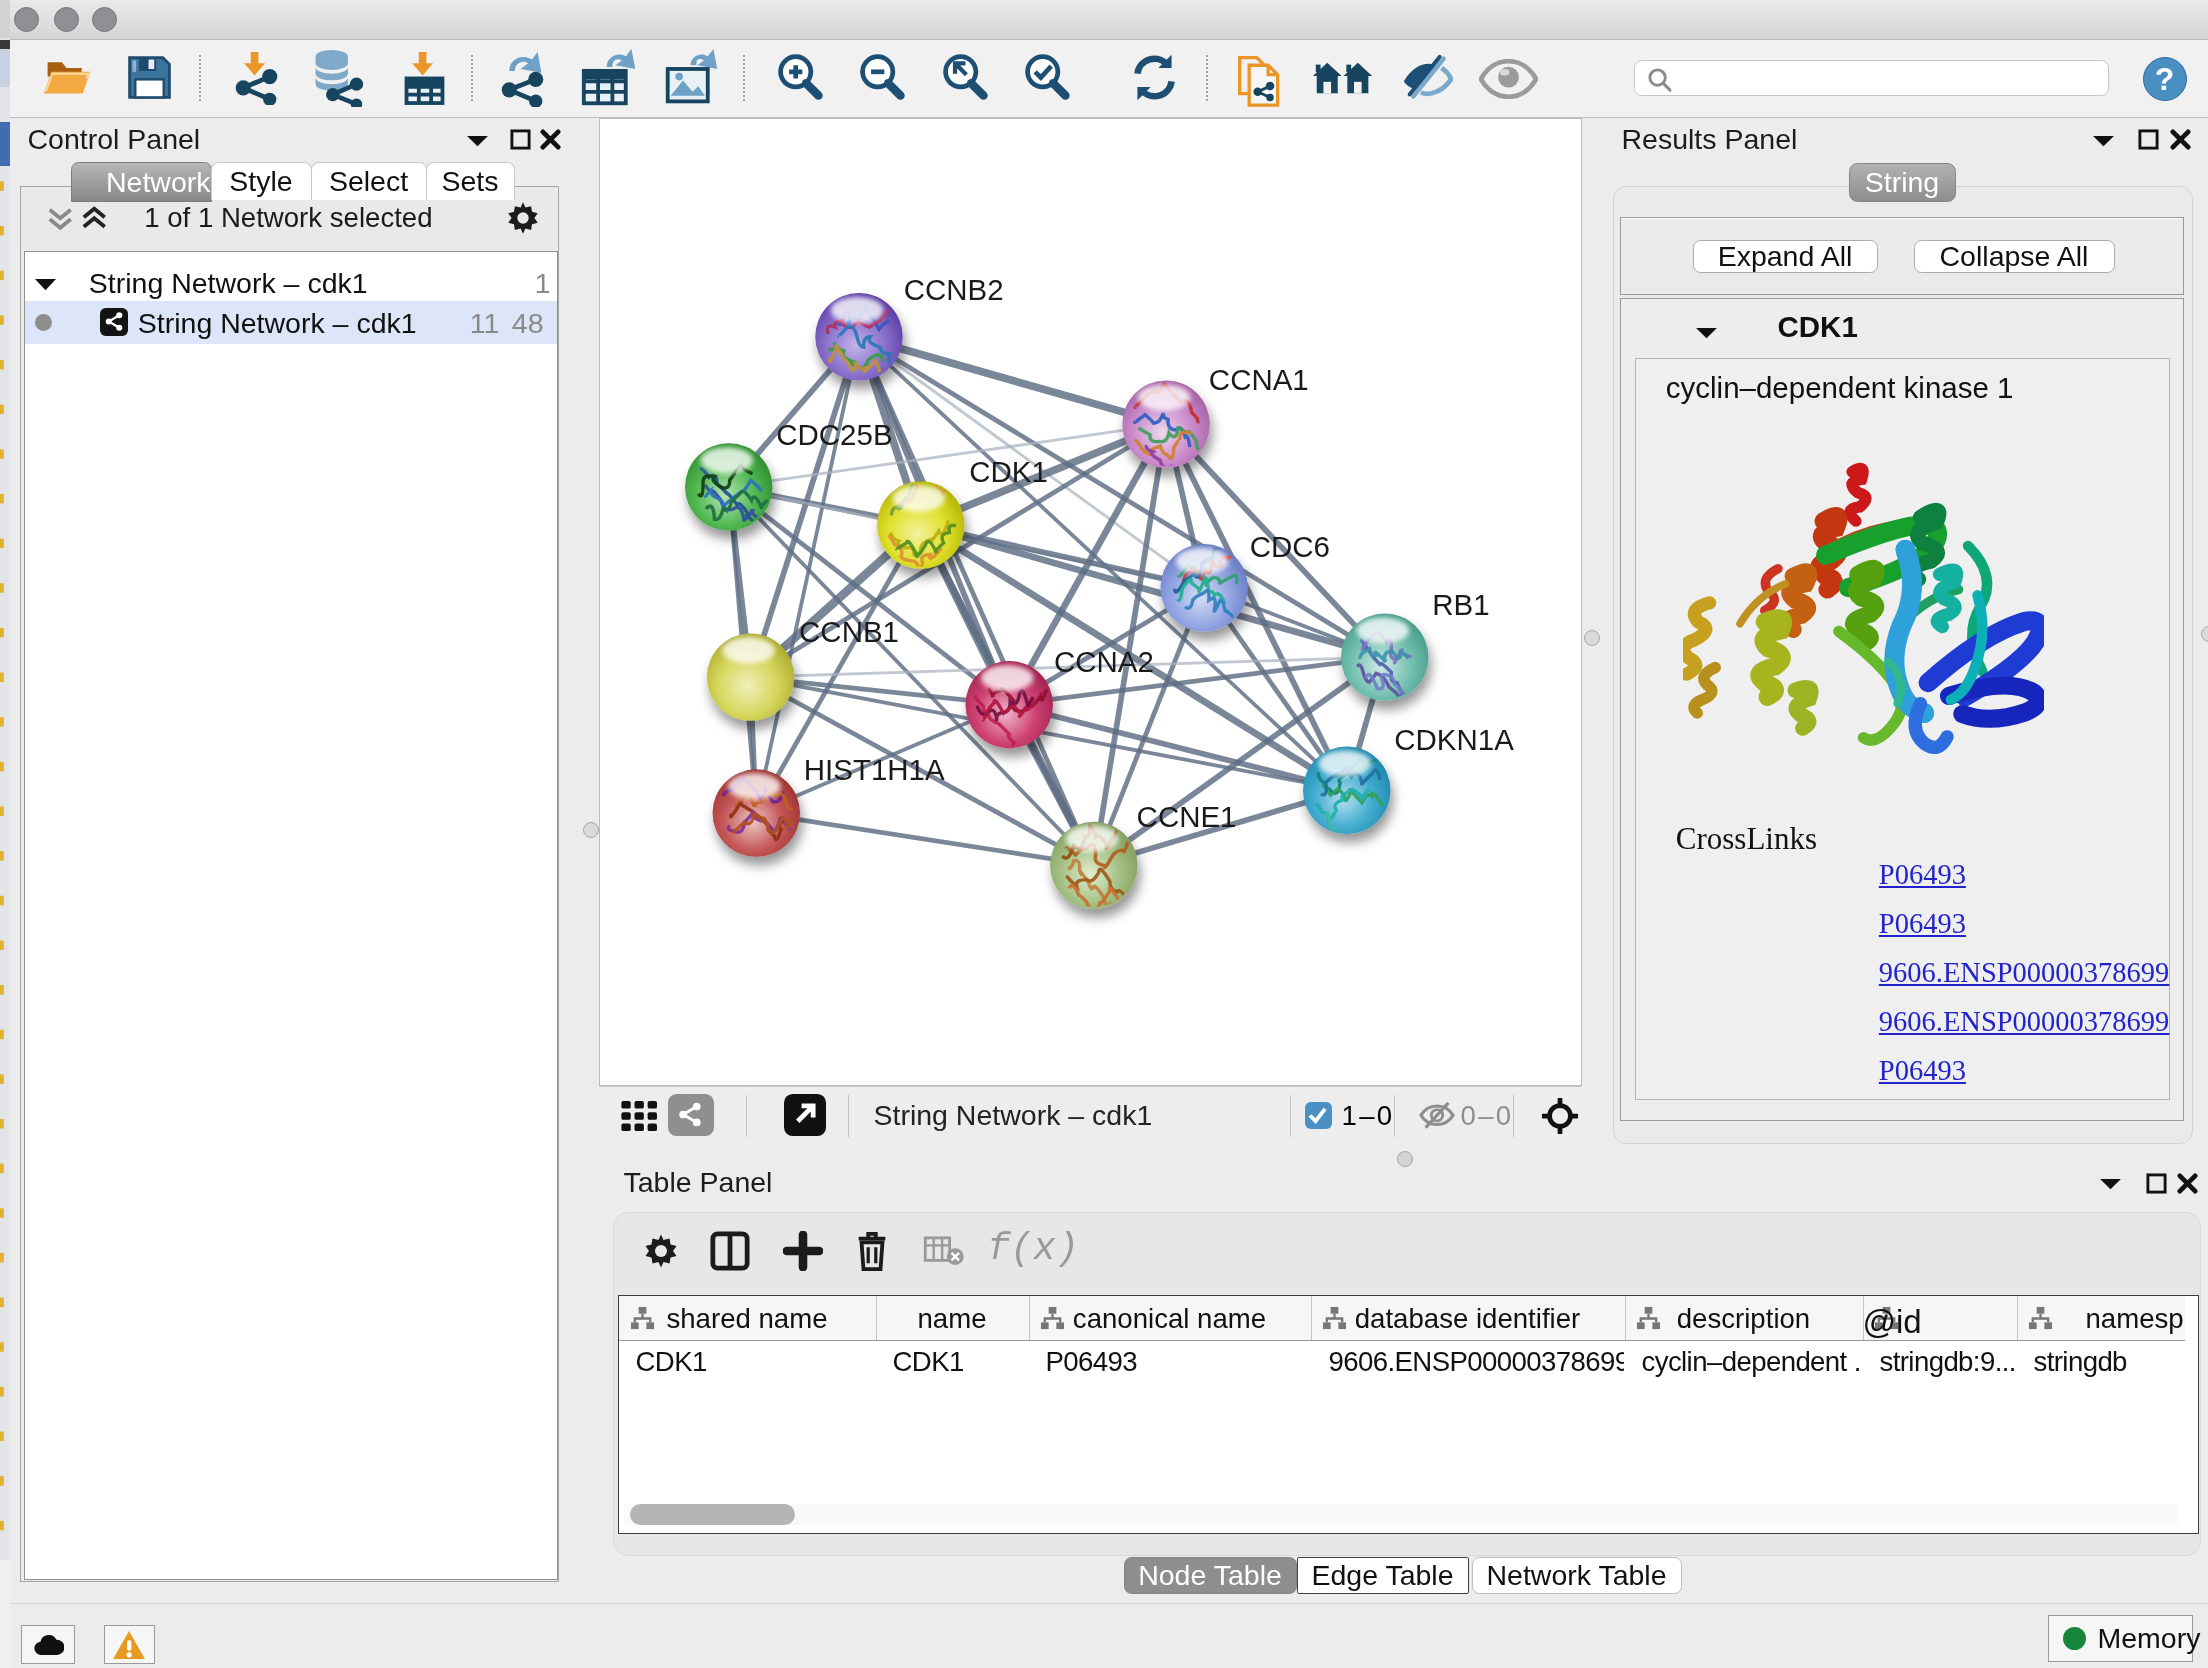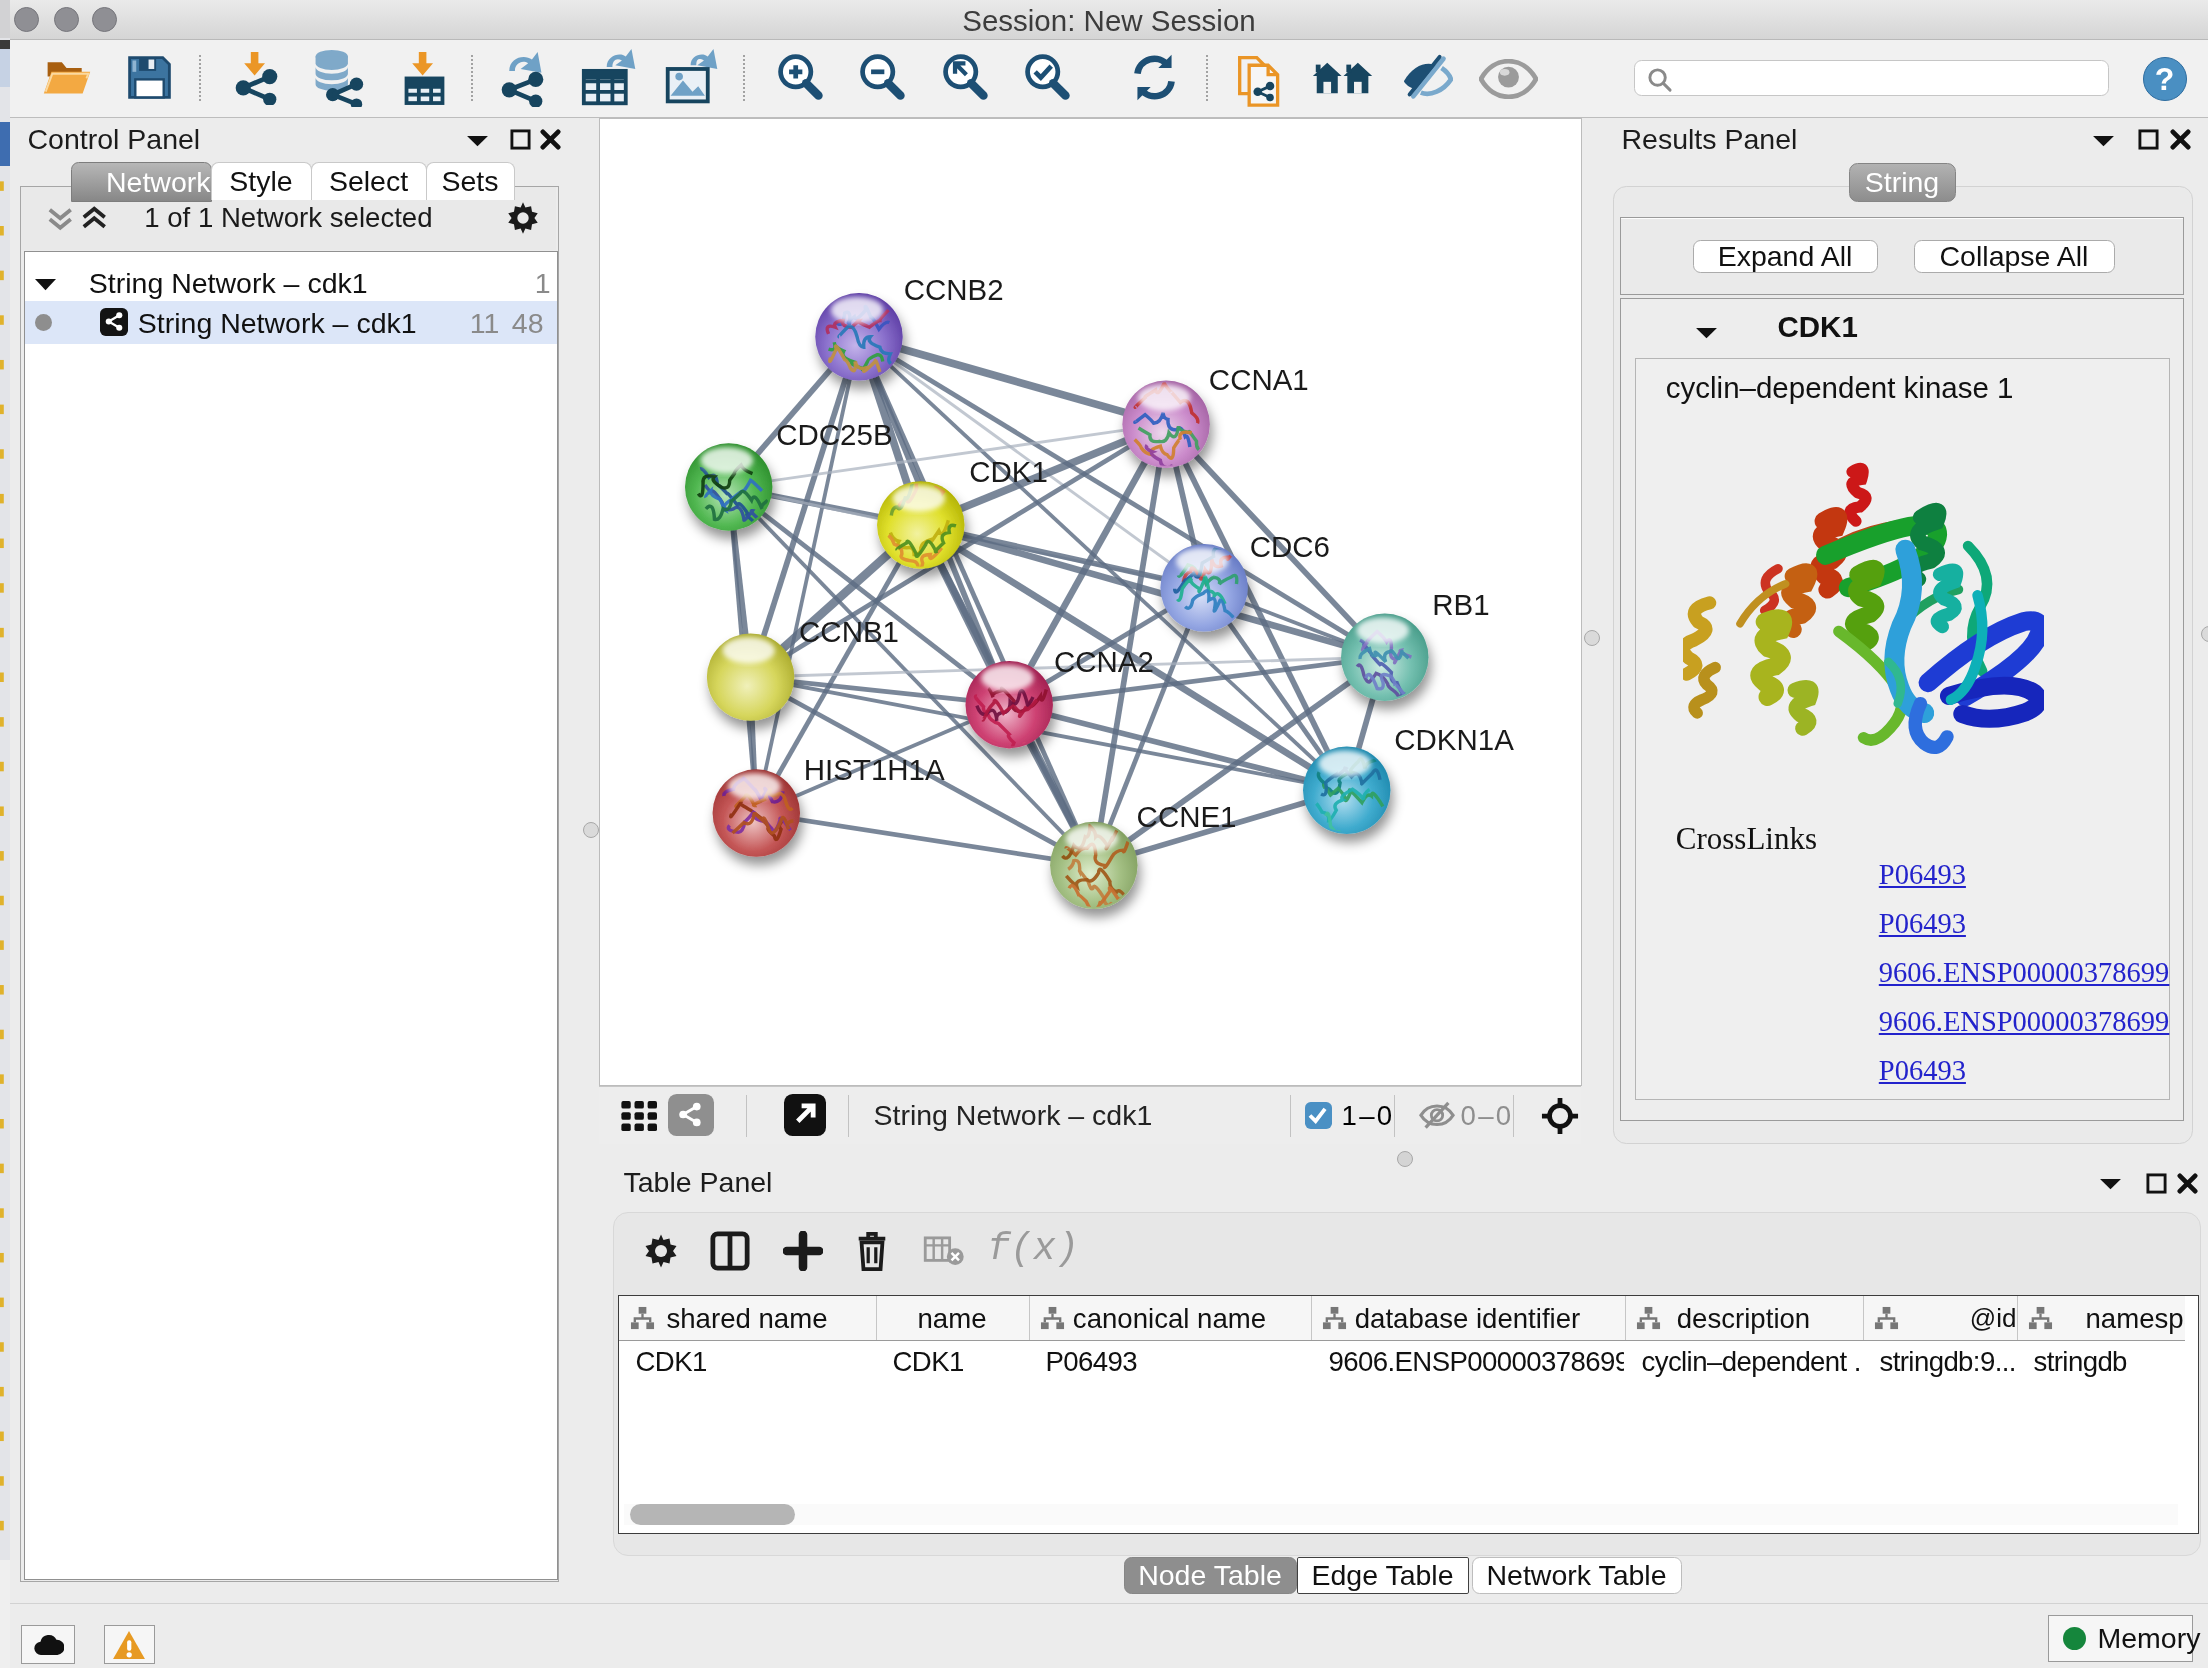--- a/index.html
+++ b/index.html
@@ -53,21 +53,20 @@
   </svg>
   <div class="abs" style="left:0;top:1560px;width:9.5px;height:108px;background:#efefef;"></div>
 </div>
 
 <div class="abs" id="win" style="left:9.5px;top:0;width:2199px;height:1668px;background:#ececec;">
 
   <div class="abs" style="left:0;top:0;width:2199px;height:39px;background:linear-gradient(#eaeaea,#d5d5d5);border-bottom:1px solid #b9b9b9;">
     <div class="abs" style="left:4.8px;top:6.7px;width:23px;height:23px;border-radius:50%;background:#8f8f94;border:1px solid #76767c;"></div>
     <div class="abs" style="left:44px;top:6.7px;width:23px;height:23px;border-radius:50%;background:#8f8f94;border:1px solid #76767c;"></div>
     <div class="abs" style="left:82px;top:6.7px;width:23px;height:23px;border-radius:50%;background:#8f8f94;border:1px solid #76767c;"></div>
-    <div class="abs" style="left:0;top:3.8px;width:2199px;text-align:center;font-size:29.5px;color:#3c3c3c;">Session: New Session</div>
   </div>
 
   <div class="abs" id="toolbar" style="left:0;top:40px;width:2199px;height:77px;background:#f1f1f1;border-bottom:1px solid #bdbdbd;">
 
     <svg class="abs" style="left:31px;top:11.4px" width="53" height="53" viewBox="0 0 56 56">
       <path d="M7 12 h15 l5 6 h16 v9 H7 z" fill="#a85f10"></path>
       <path d="M3 45 L11 22 H52 L44 45 Z" fill="#f3a942"></path>
       <path d="M5 43 L12 24 H50 L48 29" fill="none" stroke="#fbd9a0" stroke-width="2"></path>
     </svg>
 
@@ -781,21 +780,21 @@
             <div class="abs" style="left:11.4px;top:9.5px;">
               <svg width="25" height="25" viewBox="0 0 26 26">
                 <g fill="#777">
                   <rect x="9" y="1" width="8" height="7"></rect>
                   <rect x="1" y="17" width="8" height="7"></rect>
                   <rect x="17" y="17" width="8" height="7"></rect>
                   <path d="M13 8 v5 M5 17 v-4 h16 v4" stroke="#777" stroke-width="2.4" fill="none"></path>
                 </g>
               </svg>
             </div>
-            <div class="abs" style="left:0;top:6.7px;width:154px;text-align:right;font-size:26px;color:#111;">@id</div>
+            <div class="abs" style="left:0;top:6.7px;width:154px;text-align:left;font-size:33px;color:#111;">@id</div>
           </div>
           <div class="abs" style="left:1398px;top:0;width:173px;height:44px;border-right:1px solid #c6c6c6;overflow:hidden;">
             <div class="abs" style="left:11.4px;top:9.5px;">
               <svg width="25" height="25" viewBox="0 0 26 26">
                 <g fill="#777">
                   <rect x="9" y="1" width="8" height="7"></rect>
                   <rect x="1" y="17" width="8" height="7"></rect>
                   <rect x="17" y="17" width="8" height="7"></rect>
                   <path d="M13 8 v5 M5 17 v-4 h16 v4" stroke="#777" stroke-width="2.4" fill="none"></path>
                 </g>

